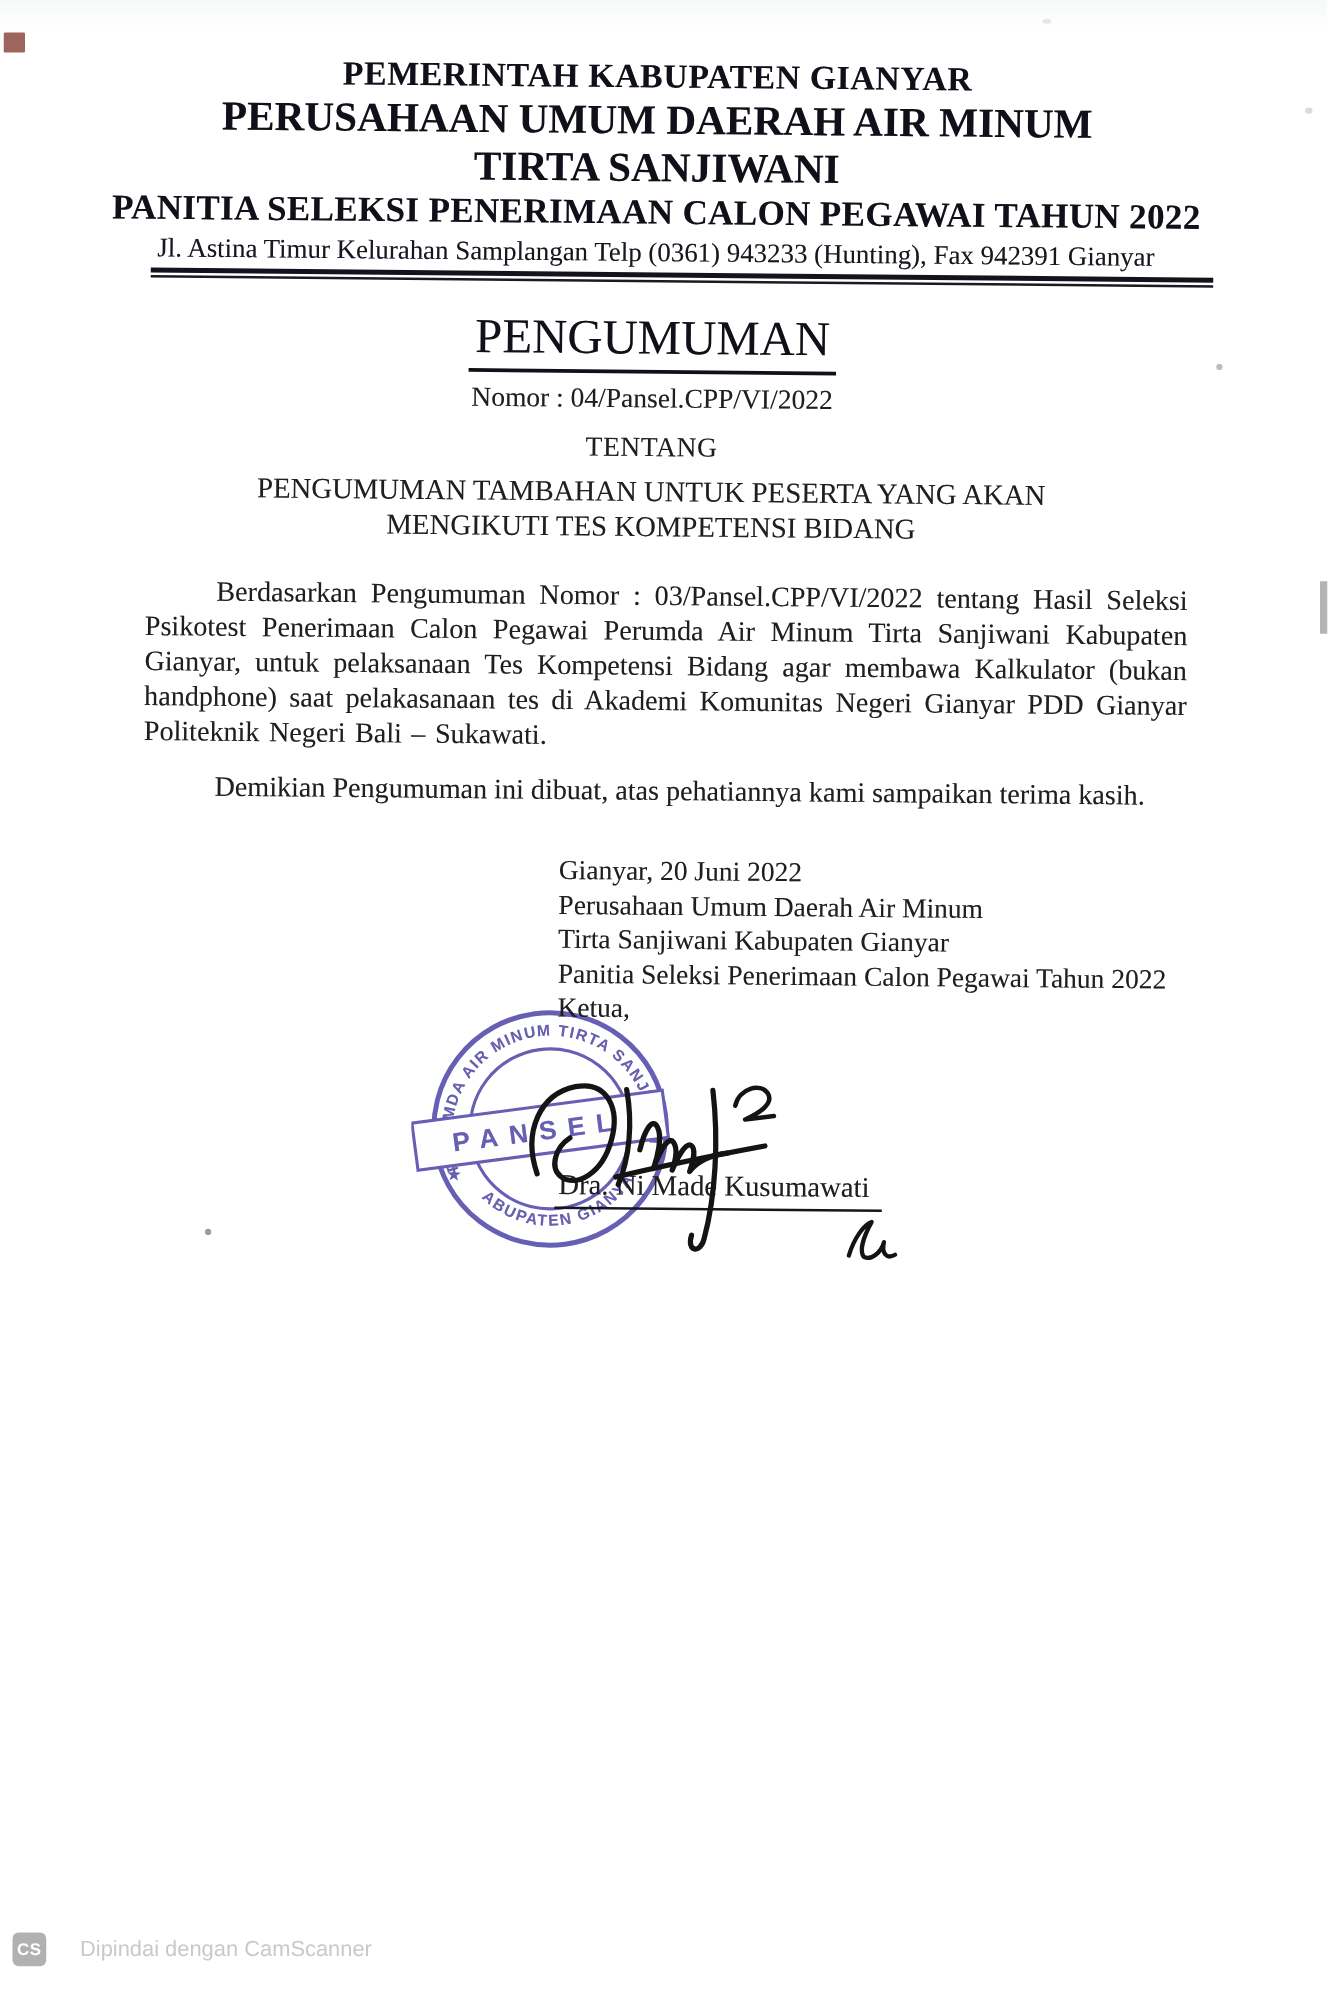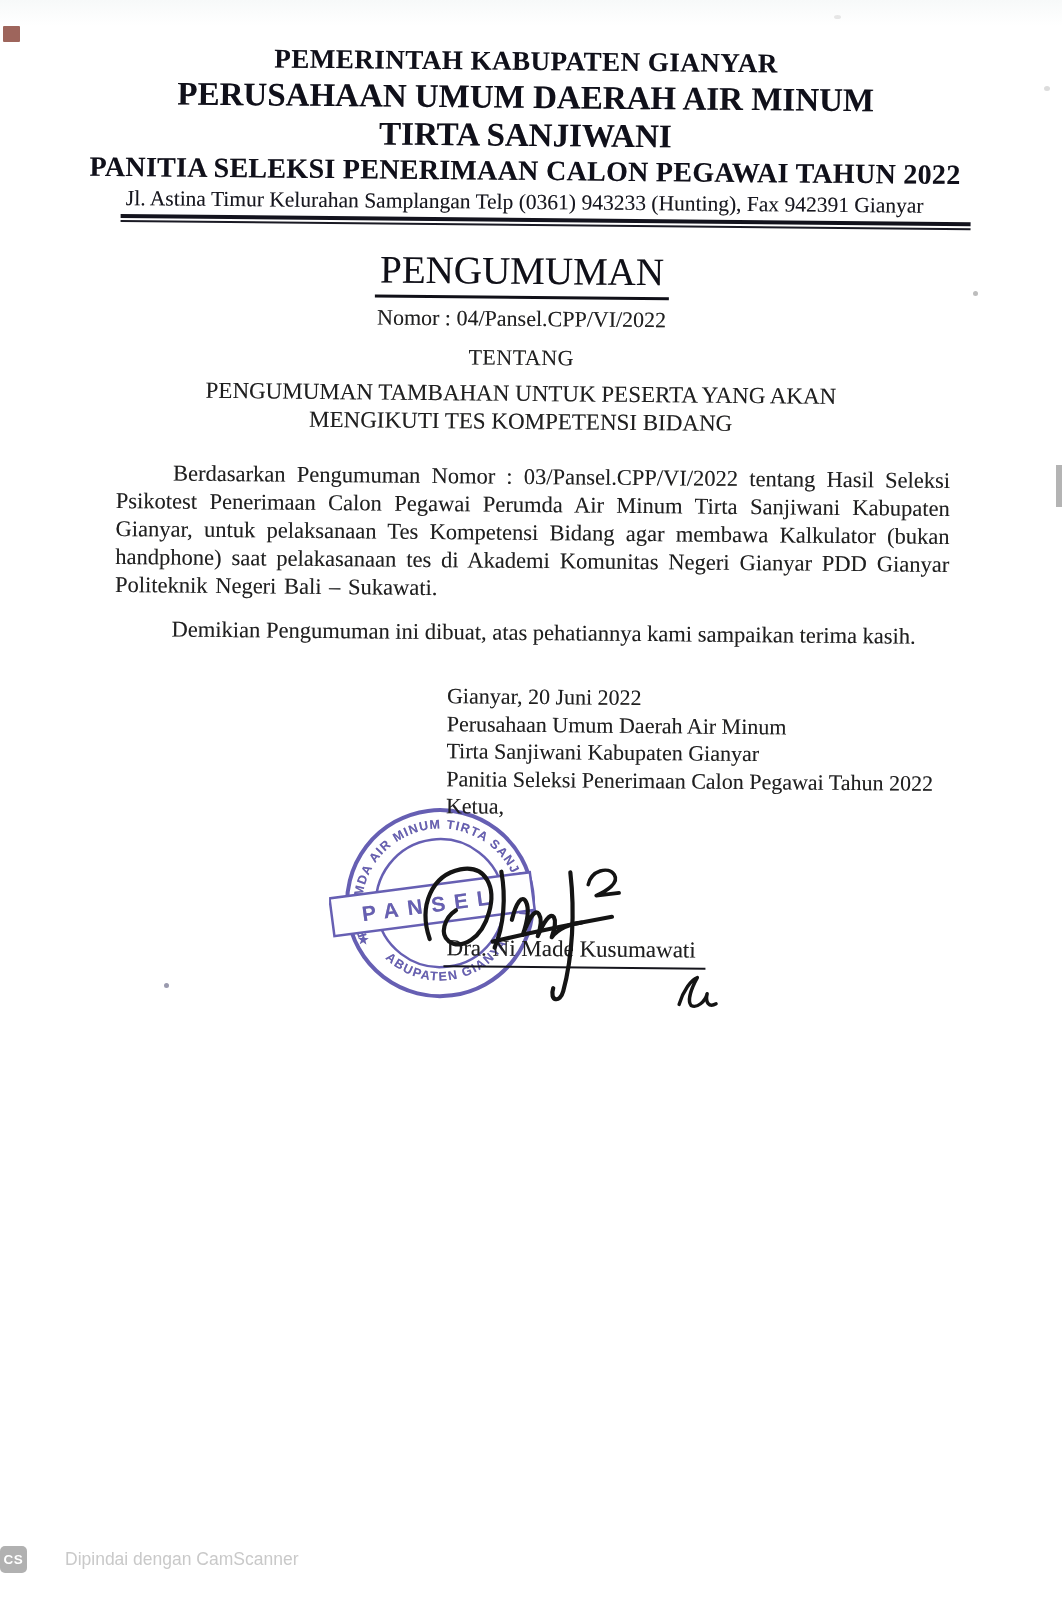--- a/index.html
+++ b/index.html
@@ -52,26 +52,26 @@
   .ink{left:380px;top:838px;width:352px;height:180px;z-index:6;}
   
   .corner-mark{left:3px;top:26px;width:17px;height:16px;background:#8d4a40;opacity:.85;border-radius:1px;}
   .speck{border-radius:50%;}
   .sp1{left:973px;top:291px;width:5px;height:5px;background:#bdbdbd;}
   .sp2{left:1044px;top:86px;width:6px;height:5px;background:#dcdcdc;}
   .sp3{left:164px;top:983px;width:5px;height:5px;background:#9a9aae;}
   .sp4{left:834px;top:15px;width:7px;height:4px;background:#e6e6e6;}
   .edge-sliver{left:1056px;top:465px;width:6px;height:42px;background:#777;opacity:.55;}
   
-  .cs-footer{left:0;top:1546px;display:flex;align-items:center;gap:2px;
+  .cs-footer{left:10px;top:1546px;display:flex;align-items:center;gap:27px;
     font-family:"Liberation Sans", sans-serif;}
   .cs-icon{width:27px;height:27px;border-radius:5px;background:#b1b1b1;
     display:flex;align-items:center;justify-content:center;
     color:#ffffff;font-weight:bold;font-size:13.5px;letter-spacing:.5px;}
-  .cs-label{color:#c9c9c9;font-size:17.5px;margin-left:36px;}
+  .cs-label{color:#c9c9c9;font-size:17.5px;}
 </style>
 </head>
 <body>
 
 <div class="page">
 
   <div class="scan doc">
 
     <div class="abs letterhead">
       <div class="lh1">PEMERINTAH KABUPATEN GIANYAR</div>

